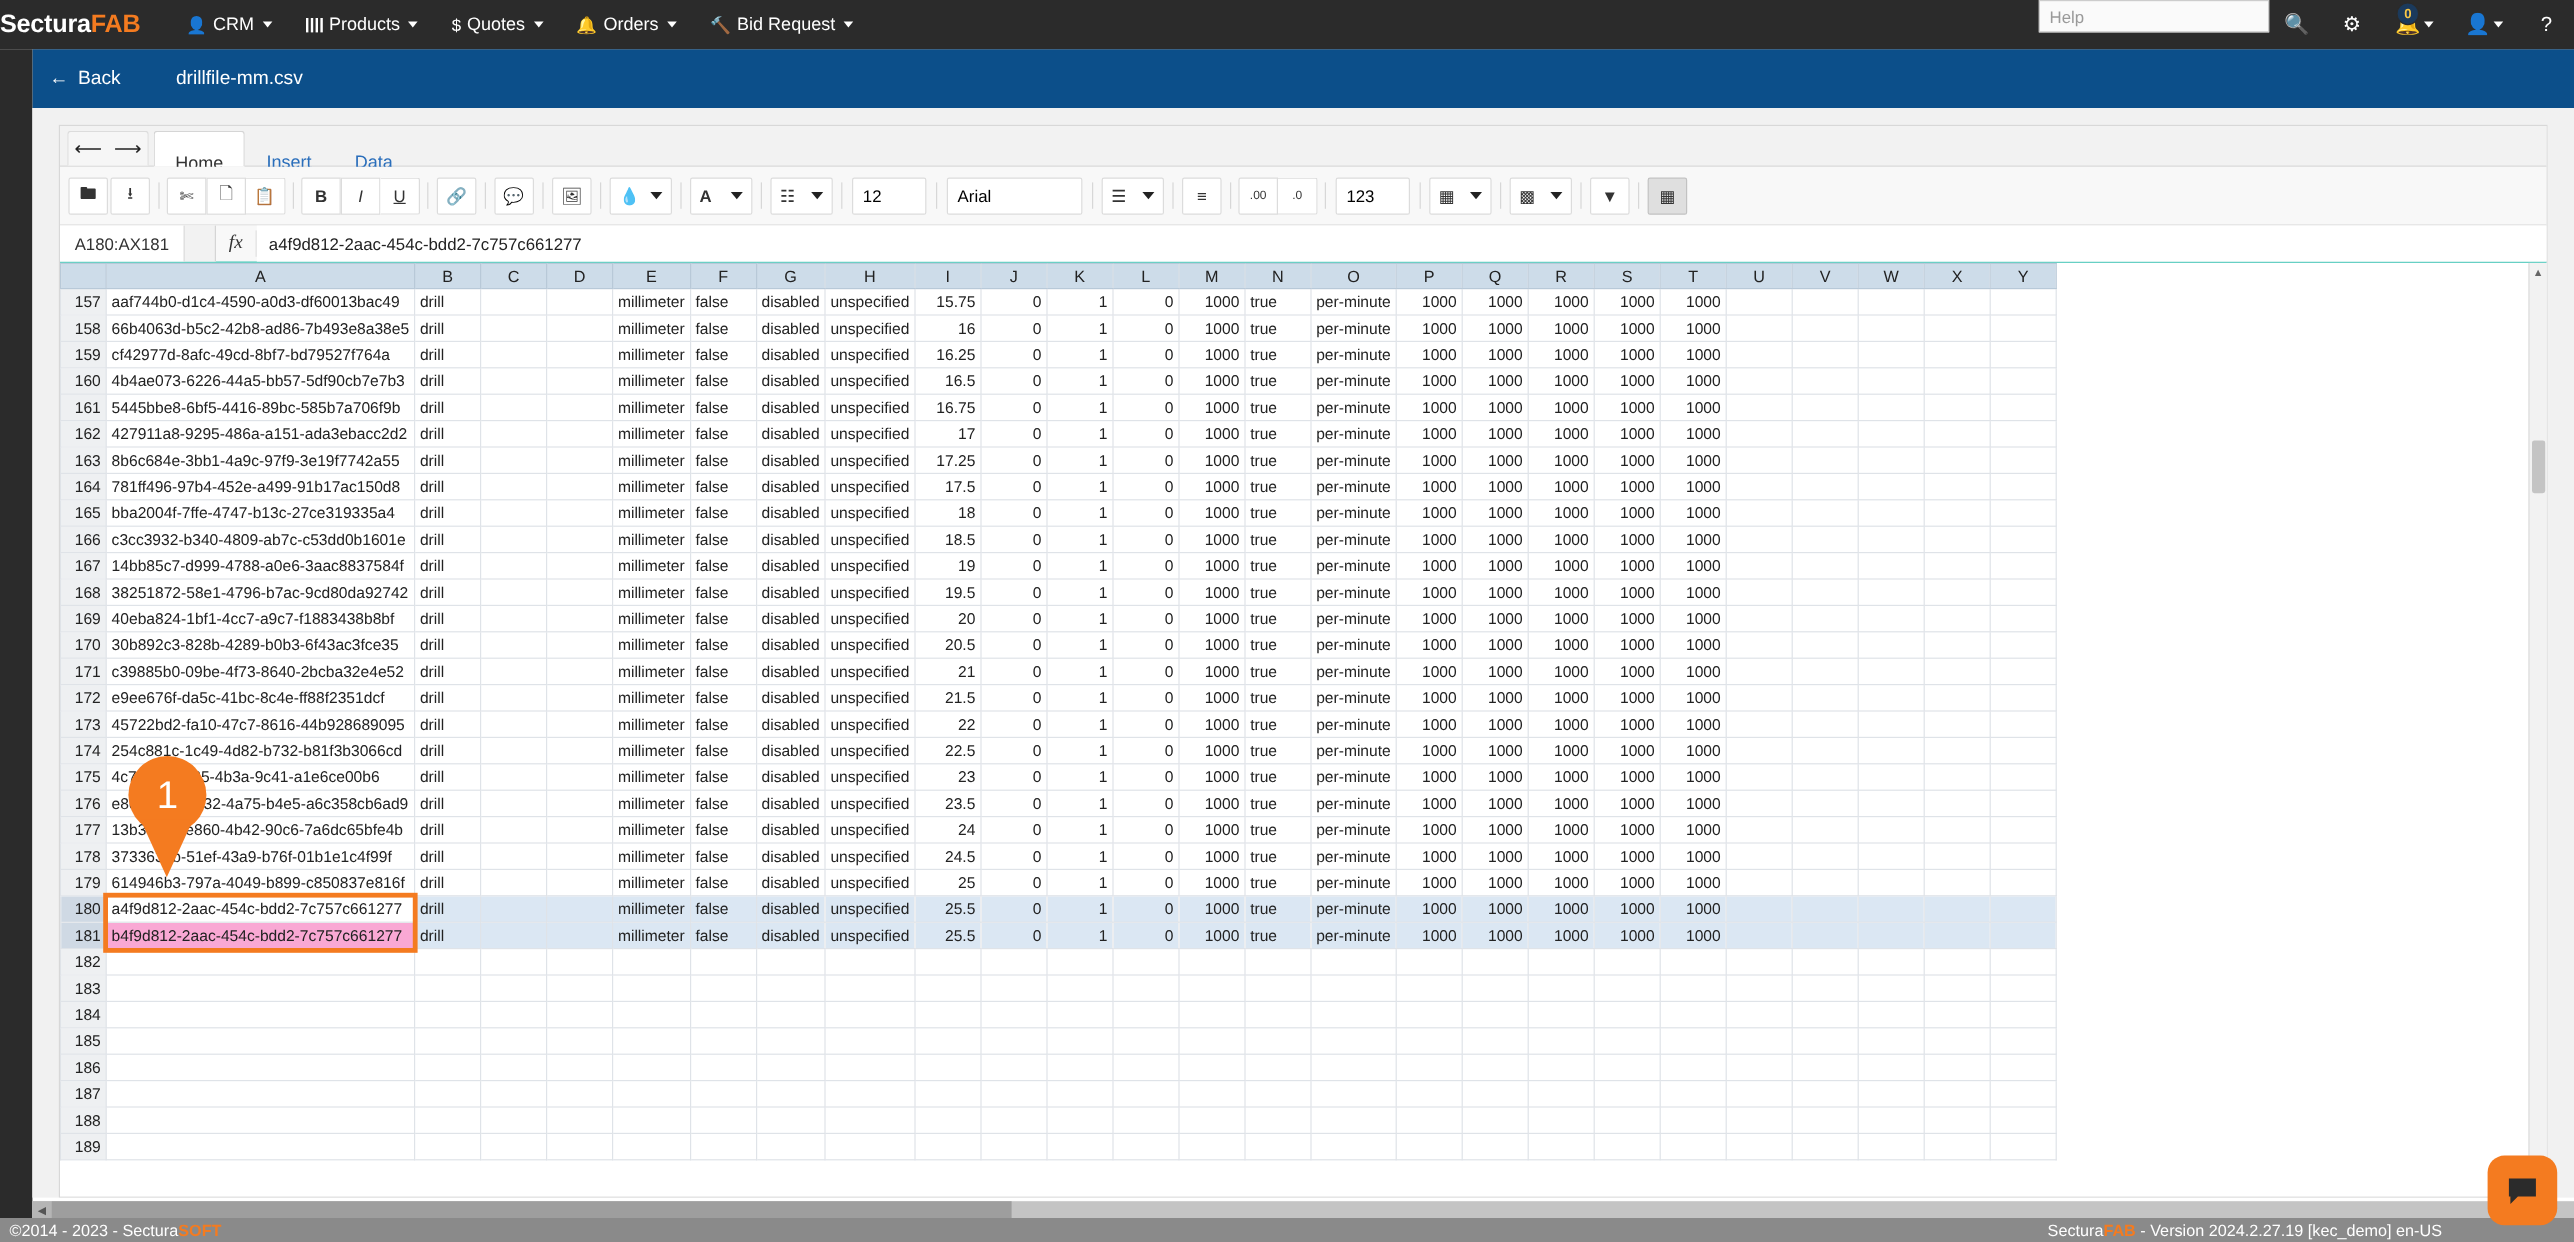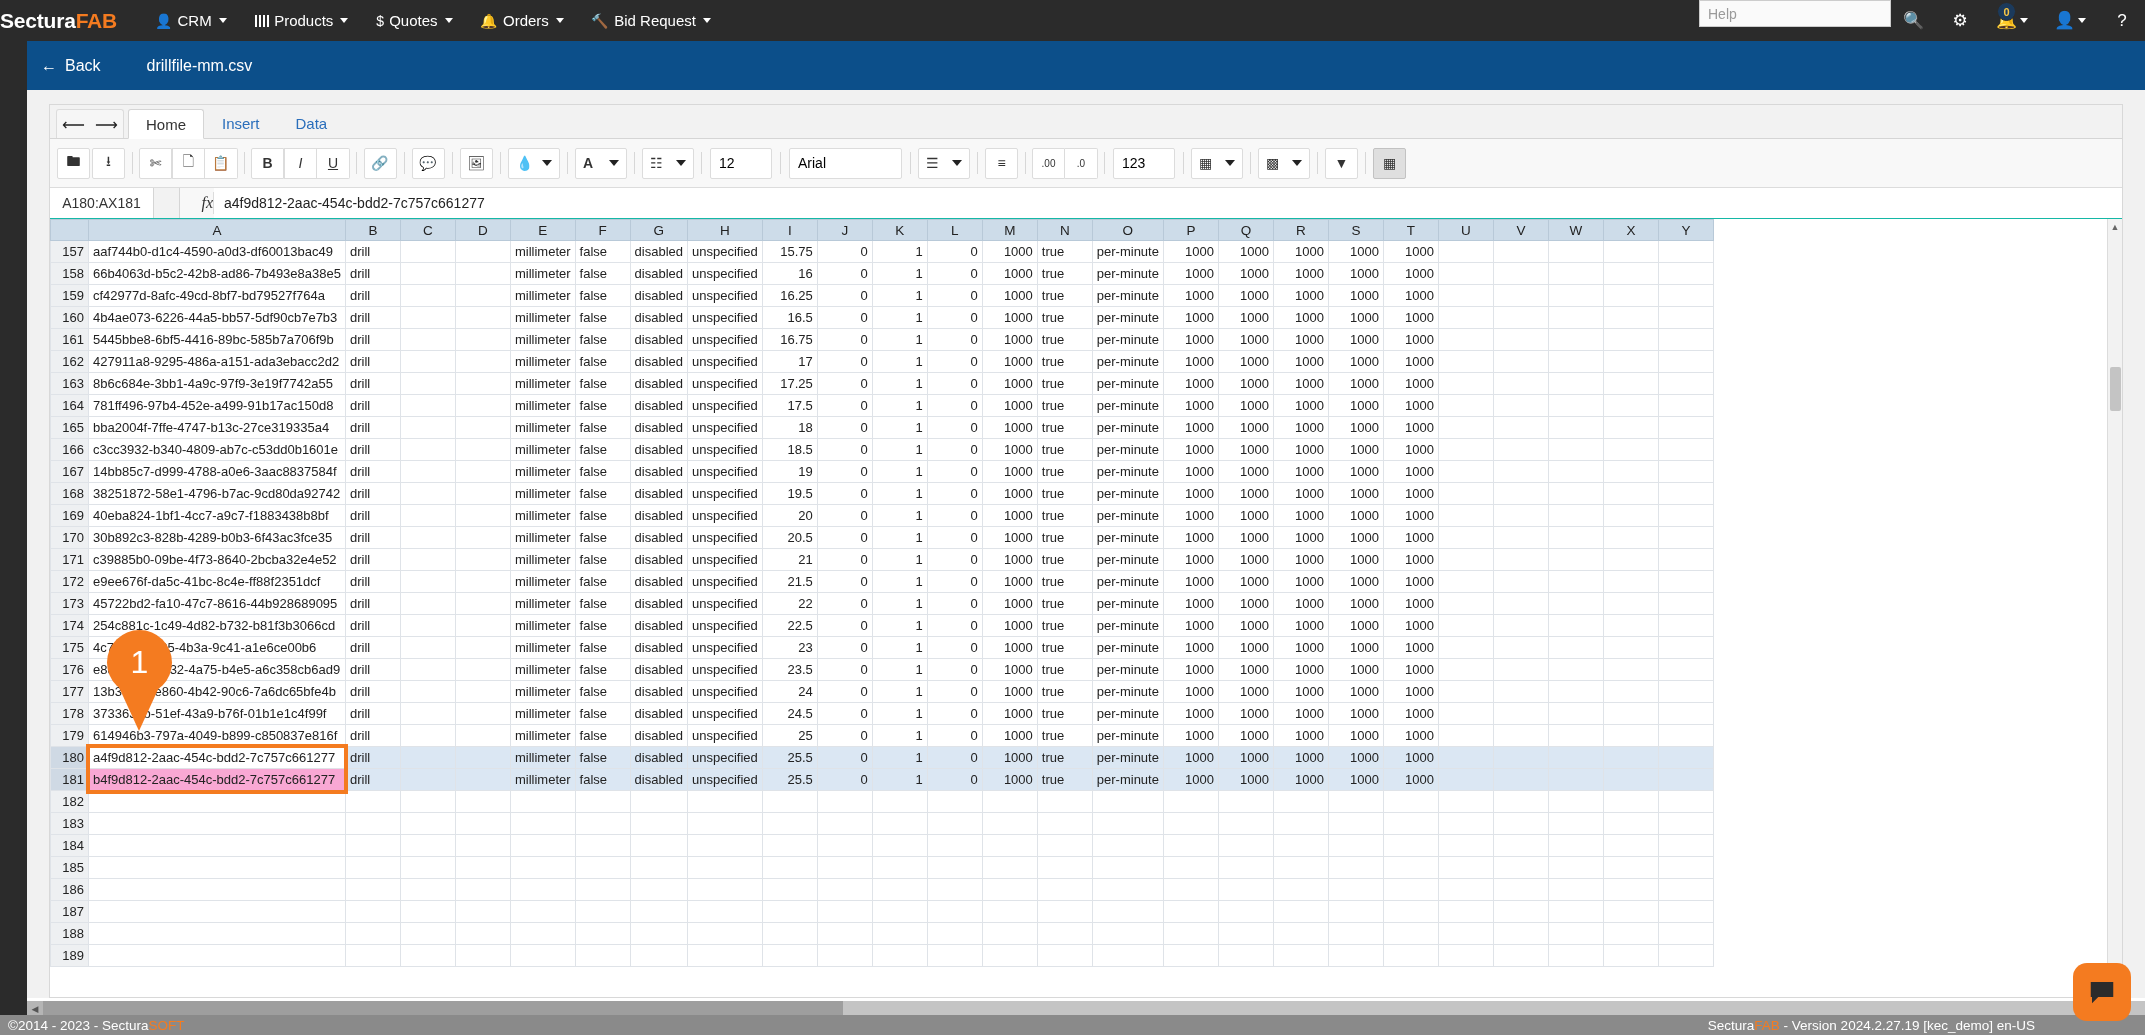--- a/index.html
+++ b/index.html
@@ -94,21 +94,21 @@
   .undoredo {
     display: flex; align-items: center; height: 29px;
     border: 1px solid #dcdcdc; border-bottom: none; background: #f6f6f6;
     border-radius: 3px 3px 0 0; margin-right: 4px;
   }
   .urbtn {
     width: 33px; height: 28px; display: flex; align-items: center;
     justify-content: center; font-size: 16px; color: #222; cursor: pointer;
   }
   .tab {
-    padding: 0 17px; height: 30px; line-height: 30px; font-size: 15px;
+    padding: 12px 17px; height: 30px; line-height: 30px; font-size: 15px;
     color: #2a6ebb; cursor: pointer; border: 1px solid transparent;
     border-radius: 3px 3px 0 0;
   }
   .tab.active {
     background: #fff; color: #333; border-color: #d5d5d5;
     border-bottom-color: #fff; margin-bottom: -1px;
   }
 
   
   #toolbar {
@@ -154,21 +154,21 @@
     width: 104px; height: 30px; border-right: 1px solid #d5d5d5;
     display: flex; align-items: center; justify-content: center;
     font-size: 14px; color: #333; background: #fff;
   }
   #namebox-caret {
     width: 26px; height: 30px; border-right: 1px solid #d5d5d5;
     display: flex; align-items: center; justify-content: center;
     background: #f2f2f2; cursor: pointer;
   }
   #fx-label {
-    width: 34px; text-align: right; font-style: italic;
+    width: 34px; text-align: center; font-style: italic;
     font-family: "Liberation Serif", serif; font-size: 16px; color: #333;
     border-right: 1px solid #dcdcdc; height: 22px; line-height: 22px;
   }
   #formula-input {
     flex: 1; border: none; outline: none; background: #fff; height: 30px;
     font-size: 14px; padding-left: 10px; color: #222;
     font-family: "Liberation Sans", sans-serif;
   }
 
   
@@ -240,21 +240,21 @@
   #hthumb { height: 16px; background: #9e9e9e; cursor: pointer; }
 
   
   #footer {
     position: absolute; left: 0; right: 0; bottom: 0; height: 20px;
     background: #8a8a8a; color: #fff; font-size: 13.5px;
     display: flex; align-items: center; z-index: 8;
   }
   #copyright { margin-left: 8px; white-space: nowrap; }
   #version { position: absolute; right: 110px; white-space: nowrap; }
-  .o2 { color: #f47b20; font-weight: normal; }
+  .o2 { color: #f47b20; font-weight: bold; }
 
   #chatbtn {
     position: absolute; right: 14px; bottom: 14px; width: 58px; height: 58px;
     background: #f47b20; border-radius: 14px; z-index: 20;
     display: flex; align-items: center; justify-content: center; cursor: pointer;
   }
   #chatbtn svg { width: 30px; height: 30px; }
 </style>
 </head>
 <body>

